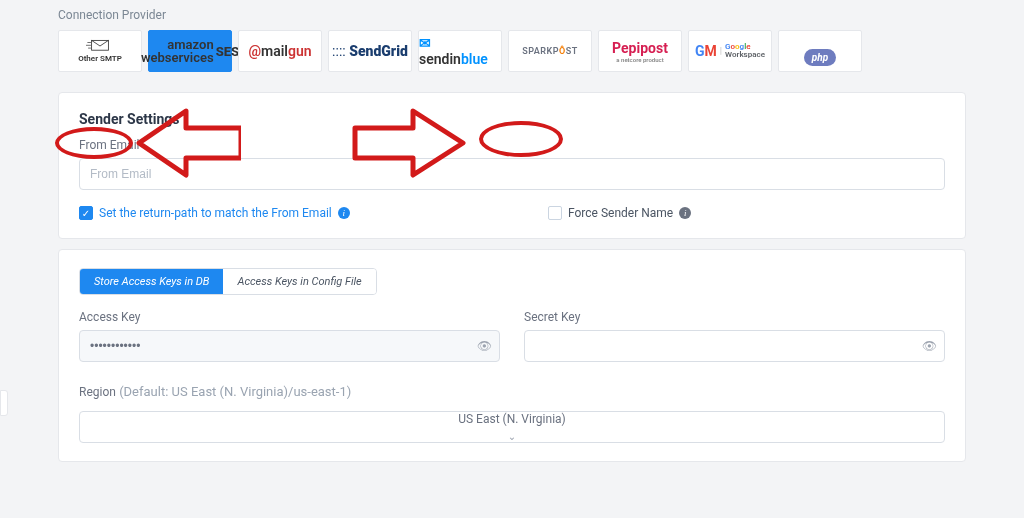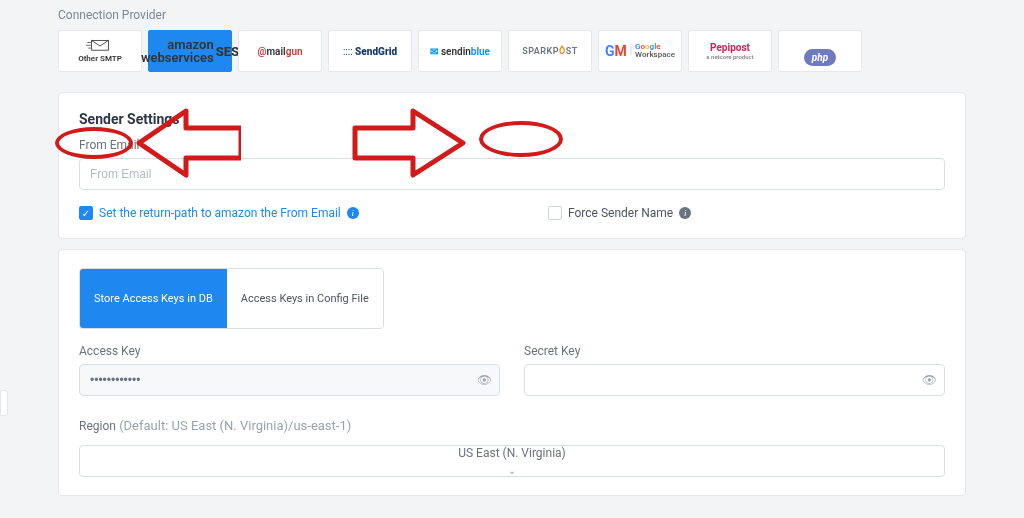--- a/index.html
+++ b/index.html
@@ -125,25 +125,26 @@
   .info-i.grey { background: #6b7280; }
   .tabs {
     display: flex;
     border: 1px solid #d9dee5;
     border-radius: 4px;
     width: fit-content;
     margin-bottom: 14px;
     overflow: hidden;
   }
   .tab {
-    padding: 23px 14px;
+    padding: 6px 14px;
     font-size: 11px;
     background: #fff;
     cursor: pointer;
     color: #4b5563;
+    font-style: italic;
   }
   .tab.active {
     background: #1e88f0;
     color: #fff;
   }
   .input-with-icon {
     position: relative;
   }
   .input-with-icon .eye {
     position: absolute;
@@ -159,21 +160,21 @@
   }
   .select-box {
     display: flex;
     align-items: center;
     justify-content: space-between;
     cursor: pointer;
     flex-direction: column;
   }
   .select-box .chev { color: #9ca3af; font-size: 10px; }
   
-  .logo-text { font-size: 10px; }
+  .logo-text { font-size: 14px; }
   .mailgun { color: #c33; }
   .sendgrid { color: #1a3d6e; }
   .sendinblue { color: #0092ff; }
   .sparkpost { color: #6b7280; letter-spacing: 0.5px; font-size: 9px; }
   .pepipost { color: #d61f52; font-weight: 700; }
   .google-m { font-weight: 700; font-size: 14px; }
   .google-text { font-size: 8px; color: #5f6368; line-height: 1; }
   .php-pill {
     background: #6e7cbf;
     color: #fff;
@@ -255,53 +256,53 @@
 
     <div class="provider-card">
       <span class="logo-text"><span class="sendinblue">✉</span> <span style="color:#333">sendin</span><span class="sendinblue">blue</span></span>
     </div>
 
     <div class="provider-card">
       <span class="sparkpost">SPARKP<span style="color:#f57c00">Ô</span>ST</span>
     </div>
 
     <div class="provider-card">
+      <div style="text-align:center;">
+        <span class="logo-text pepipost">Pepipost</span>
+        <div style="font-size:6px;color:#888;">a netcore product</div>
+      </div>
+    </div>
+
+    <div class="provider-card">
       <div style="display:flex;align-items:center;gap:3px;">
         <span class="google-m"><span style="color:#4285f4">G</span><span style="color:#ea4335">M</span></span>
         <span style="color:#ccc">|</span>
         <div class="google-text"><span style="color:#4285f4">G</span><span style="color:#ea4335">o</span><span style="color:#fbbc05">o</span><span style="color:#4285f4">g</span><span style="color:#34a853">l</span><span style="color:#ea4335">e</span><br>Workspace</div>
       </div>
     </div>
 
     <div class="provider-card">
-      <div style="text-align:center;">
-        <span class="logo-text pepipost">Pepipost</span>
-        <div style="font-size:6px;color:#888;">a netcore product</div>
-      </div>
-    </div>
-
-    <div class="provider-card">
       <span class="php-pill">php</span>
     </div>
   </div>
 
   <div class="card" style="position:relative;">
     <h3>Sender Settings</h3>
 
     <div class="two-col">
       <div class="col">
         <span class="field-label">From Email</span>
         <input type="text" placeholder="From Email" style="">
       </div>
     </div>
 
     <div class="checkbox-row">
       <div class="chk">
         <span class="chk-box">✓</span>
-        <span class="lbl">Set the return-path to amazon the From Email</span>
+        <span class="lbl">Set the return-path to match the From Email</span>
         <span class="info-i">i</span>
       </div>
       <div class="chk" style="padding-left:48px;">
         <span class="chk-box unchecked"></span>
         <span class="lbl dark">Force Sender Name</span>
         <span class="info-i grey">i</span>
       </div>
     </div>
 
     <div class="annot-circle" style="left:-4px; top:34px; width:78px; height:32px;"></div>

